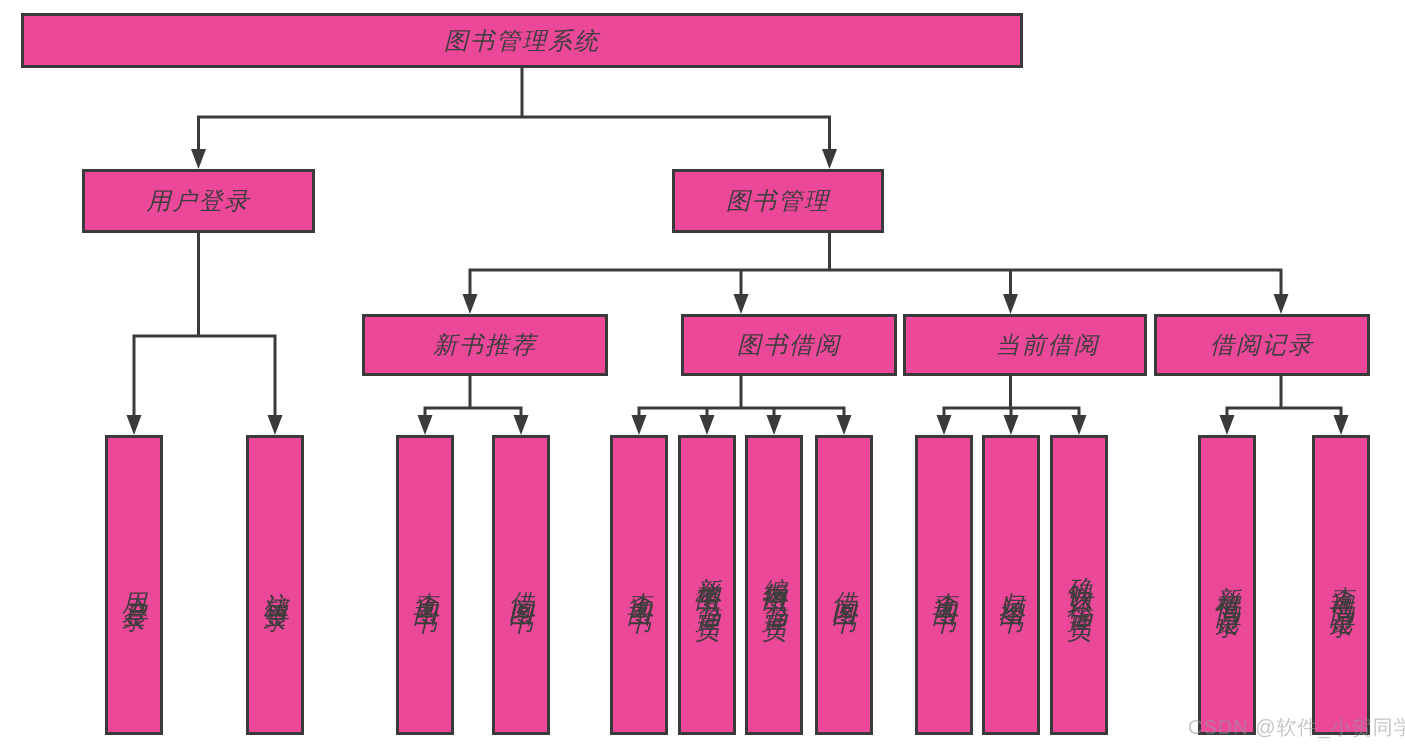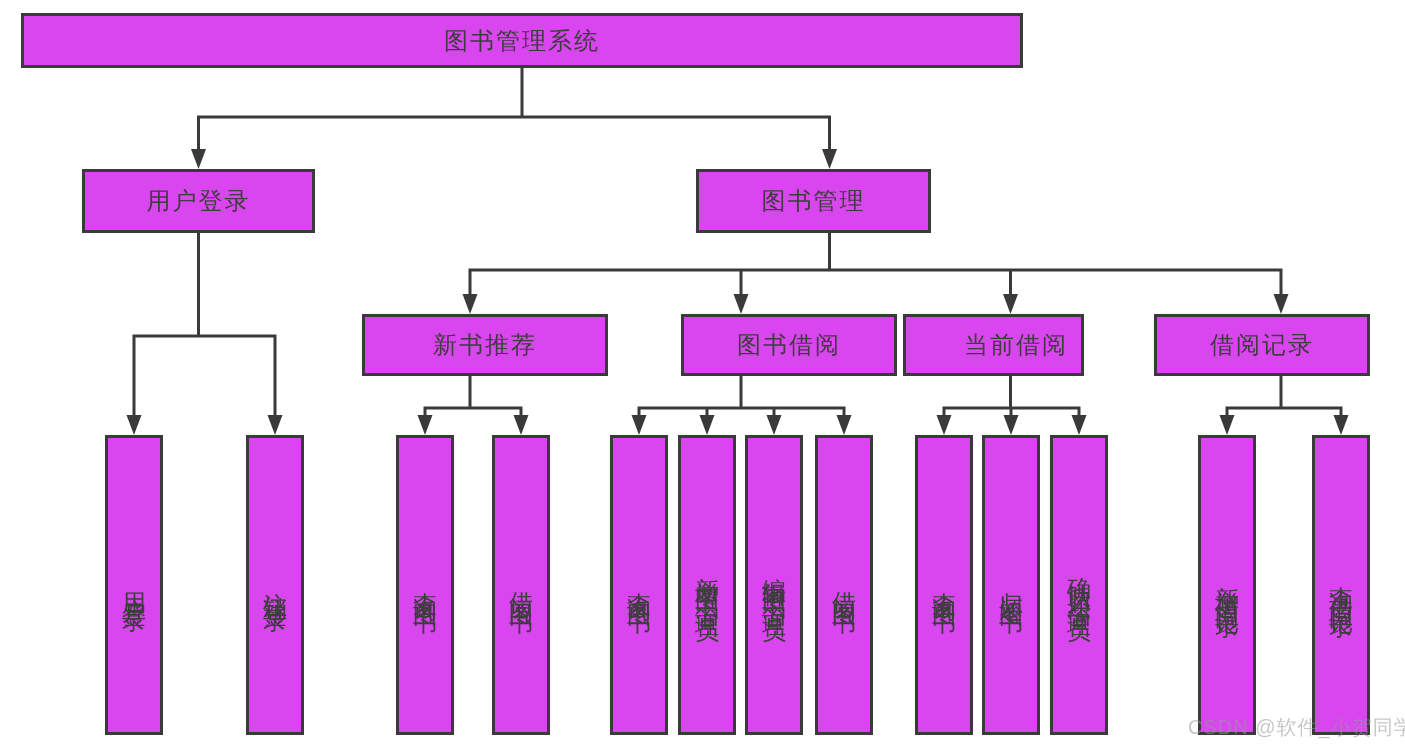--- a/index.html
+++ b/index.html
@@ -3,23 +3,23 @@
 <meta charset="utf-8">
 <style>
   html,body{margin:0;padding:0;background:#ffffff;}
   .canvas{
     position:relative;width:1405px;height:747px;background:#ffffff;
     font-family:"Liberation Sans","DejaVu Sans",sans-serif;
     color:#3d3d3d;overflow:hidden;
   }
   .connectors{position:absolute;left:0;top:0;width:1405px;height:747px;}
   .node{
-    position:absolute;background:#d946ef;border:3px solid #3a3a3a;
+    position:absolute;background:#ec4899;border:3px solid #3a3a3a;
     box-sizing:border-box;display:flex;align-items:center;justify-content:center;
-    font-size:24px;letter-spacing:2px;white-space:nowrap;
+    font-size:24px;letter-spacing:2px;white-space:nowrap;font-style:italic;
   }
   .root{left:21px;top:13px;width:1002px;height:55px;}
   .l2{top:169px;height:64px;}
   .l3{top:314px;height:62px;}
   .leaf{top:435px;width:58px;height:300px;letter-spacing:0;}
   .vlbl{
     writing-mode:vertical-rl;text-orientation:mixed;
     letter-spacing:6px;line-height:1;font-size:24px;
   }
   .watermark{
@@ -72,31 +72,31 @@
     </g>
   </svg>
 
   <div class="node root">
     <span>图书管理系统</span>
   </div>
 
   <div class="node l2" style="left:82px;width:233px;">
     <span>用户登录</span>
   </div>
-  <div class="node l2" style="left:696px;width:235px;justify-content:center;">
+  <div class="node l2" style="left:672px;width:212px;justify-content:center;">
     <span>图书管理</span>
   </div>
 
   <div class="node l3" style="left:362px;width:246px;">
     <span>新书推荐</span>
   </div>
   <div class="node l3" style="left:633px;width:216px;margin-left:48px;">
     <span>图书借阅</span>
   </div>
-  <div class="node l3" style="left:903px;width:181px;padding-left:45px;">
+  <div class="node l3" style="left:903px;width:244px;padding-left:45px;">
     <span>当前借阅</span>
   </div>
   <div class="node l3" style="left:1154px;width:216px;">
     <span>借阅记录</span>
   </div>
 
   <div class="node leaf" style="left:105px;">
     <span class="vlbl">用户登录</span>
   </div>
   <div class="node leaf" style="left:246px;">

